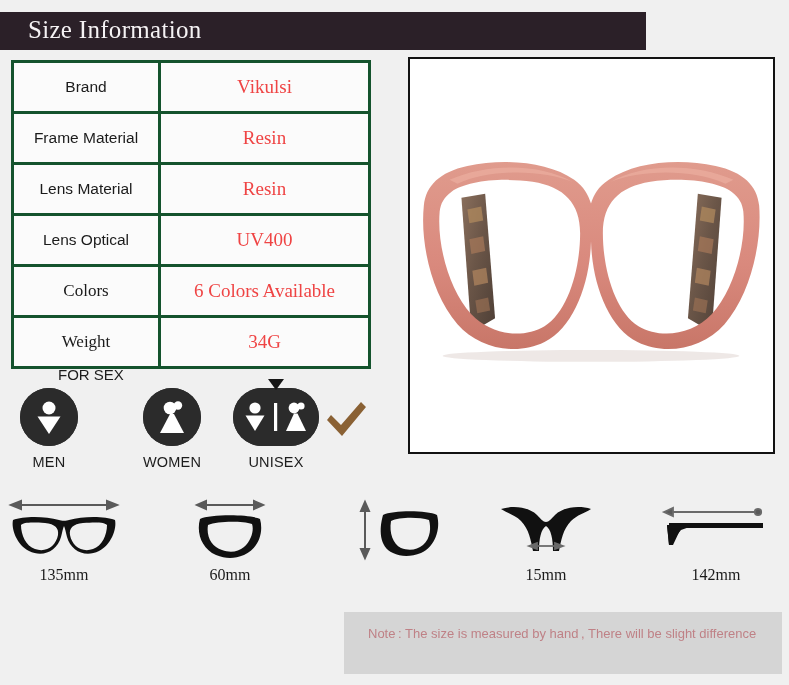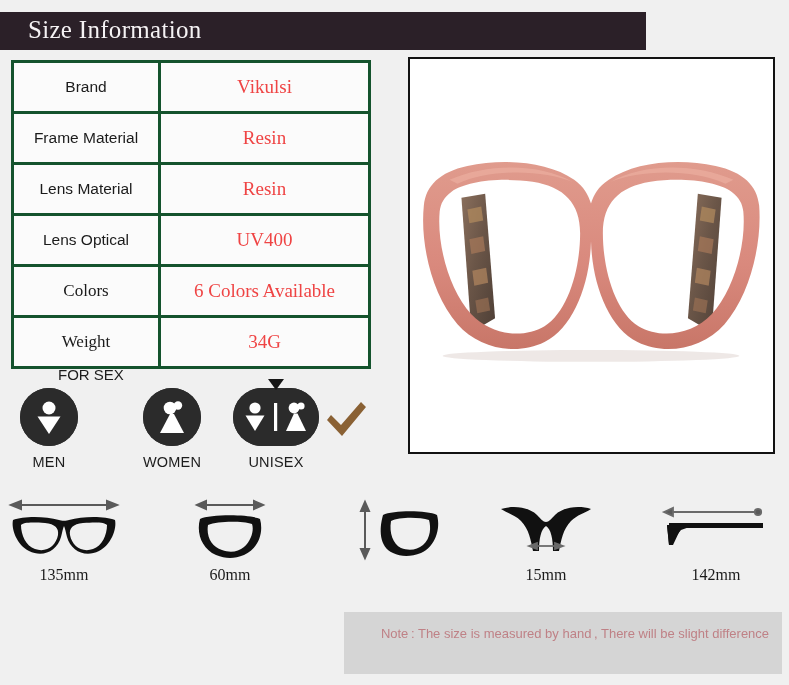--- a/index.html
+++ b/index.html
@@ -157,21 +157,20 @@
   }
 
   
   .note-box {
     position: absolute;
     left: 344px; top: 612px;
     width: 438px; height: 62px;
     background: #d5d5d5;
     box-sizing: border-box;
     padding: 11px 0 0 24px;
-    text-align: center;
   }
   .note-line {
     font-family: "Liberation Sans", sans-serif;
     font-size: 13px;
     color: #bf8186;
     line-height: 22px;
     white-space: nowrap;
   }
 </style>
 </head>

